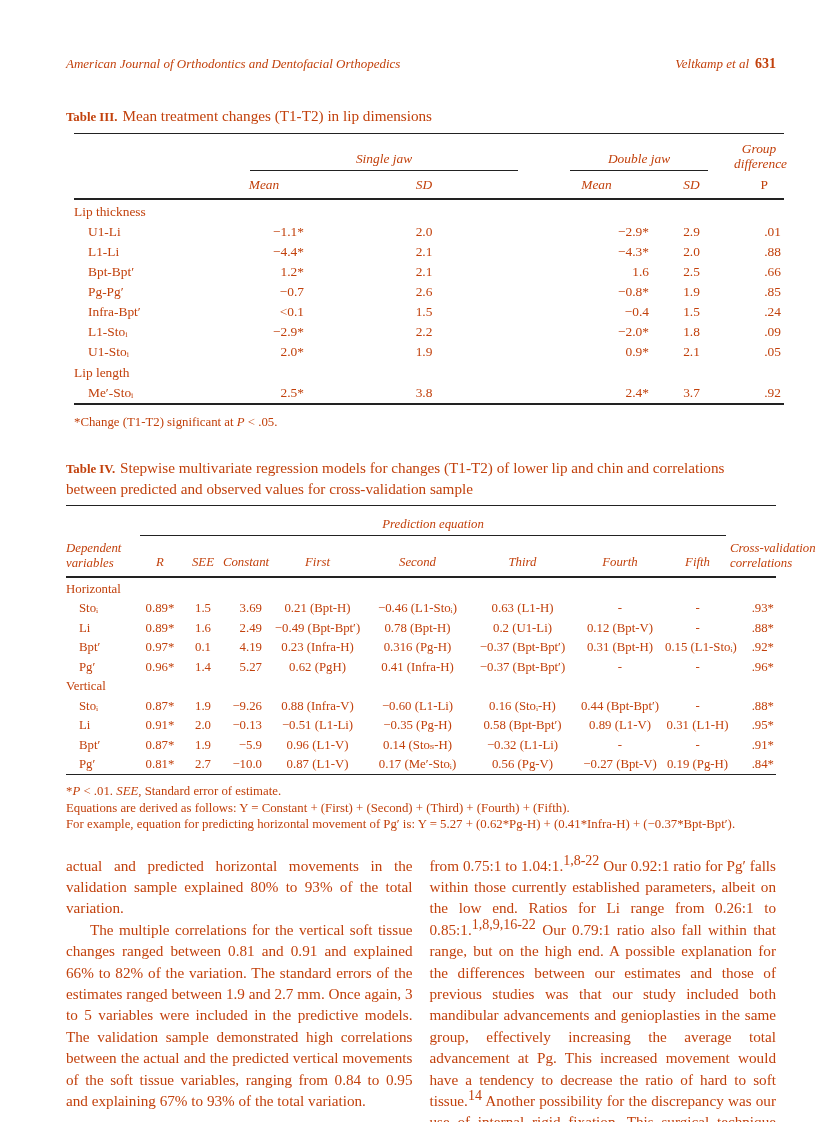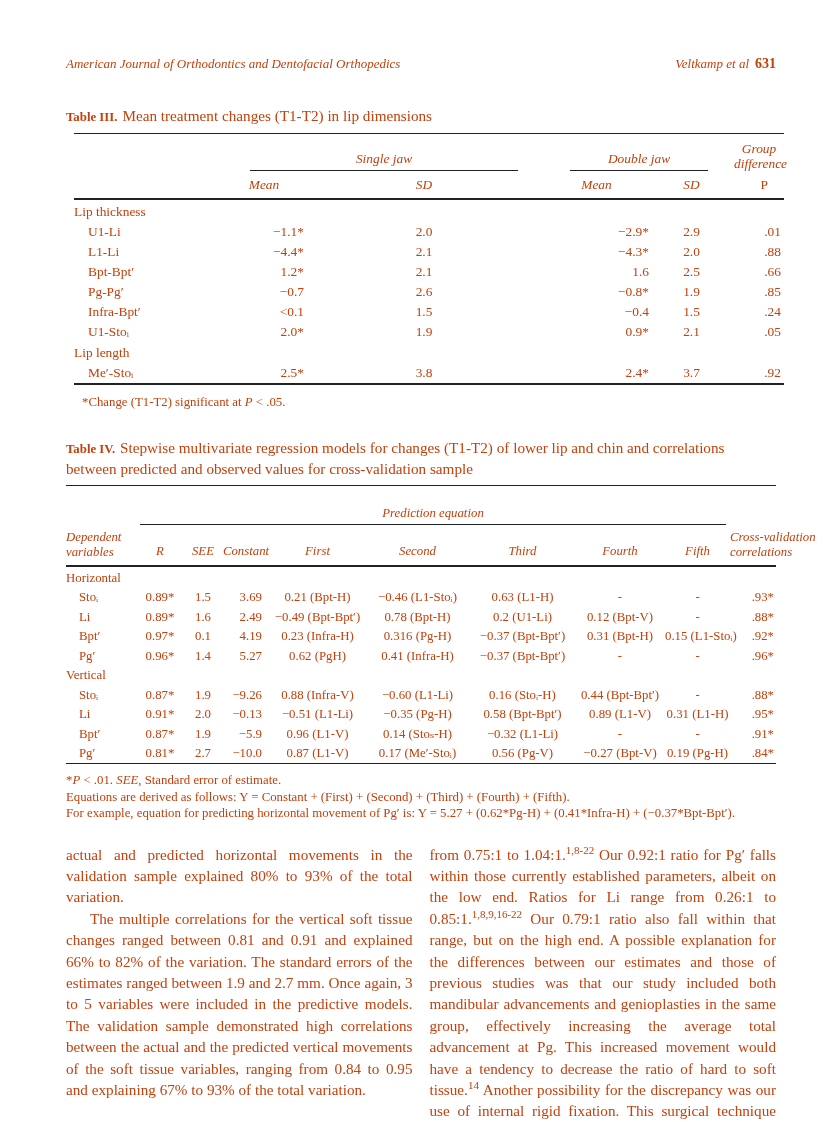--- a/index.html
+++ b/index.html
@@ -30,46 +30,46 @@
   .t3 .diff-cell{text-align:center;font-style:italic;line-height:15px;white-space:nowrap;}
   .t3 .sub-row td{border-bottom:2.2px solid #222;padding:3px 0 5px;font-style:italic;}
   .t3 .sub-row .p-head{text-align:right;padding-right:16px;font-style:normal;}
   .t3 .h-cen{text-align:center;}
   .t3 .sec-row td{padding-top:3px;}
   .t3 .data-row .lab{padding-left:14px;}
   .t3 .num-r{text-align:right;}
   .t3 .cen{text-align:center;}
   .t3 .p-col{text-align:right;padding-right:3px;}
 
-  .fnote{font-size:12.8px;line-height:16px;margin:9px 16px 0;width:710px;}
+  .fnote{font-size:12.8px;line-height:16px;margin:9px 8px 0;width:710px;}
 
   
   .t4{border-top:1.5px solid #222;border-bottom:1.5px solid #222;font-size:12.8px;line-height:16.5px;margin-top:2px;}
   .t4 td{white-space:nowrap;}
   .t4 .c1{width:70px}.t4 .c2{width:48px}.t4 .c3{width:38px}.t4 .c4{width:48px}
   .t4 .c5{width:95px}.t4 .c6{width:105px}.t4 .c7{width:105px}.t4 .c8{width:90px}.t4 .c9{width:65px}.t4 .c10{width:46px}
-  .t4 .grp-row td{padding-top:19px;}
+  .t4 .grp-row td{padding-top:10px;}
   .t4 .grp-inner{border-bottom:1.1px solid #222;margin:0 4px;padding-bottom:3px;text-align:center;font-style:italic;}
   .t4 .hdr-row td{border-bottom:2.2px solid #222;padding:3px 0 5px;font-style:italic;vertical-align:bottom;}
   .t4 .hdr-lab{text-align:left;line-height:15px;}
   .t4 .hdr-cv{text-align:right;line-height:15px;}
   .t4 .cen{text-align:center;}
   .t4 .num-r{text-align:right;padding-right:8px;}
   .t4 .cv{text-align:right;padding-right:2px;}
   .t4 .data-row .lab{padding-left:13px;}
 
   .t4-notes{margin-top:8px;width:710px;}
   .t4-notes .fline{font-size:12.8px;line-height:16.5px;}
 
   
   .cols{display:flex;gap:17px;margin-top:22px;}
   .col{width:347px;text-align:justify;font-size:15.2px;line-height:21.4px;hyphens:none;}
   .col p{margin:0;text-indent:24px;}
   .col p.cont{text-indent:0;}
-  sup{font-size:11px;line-height:0;}
+  sup{font-size:14px;line-height:0;}
 </style>
 </head>
 <body>
 
 <div class="page">
 
   <div class="running-head">
     <div class="rh-left">
       <div>American Journal of Orthodontics and Dentofacial Orthopedics</div>
     </div>
@@ -150,20 +150,28 @@
       </tr>
       <tr class="data-row">
         <td class="lab">Infra-Bpt′</td>
         <td class="num-r">&lt;0.1</td>
         <td class="cen">1.5</td>
         <td class="num-r">−0.4</td>
         <td class="cen">1.5</td>
         <td class="p-col">.24</td>
       </tr>
       <tr class="data-row">
+        <td class="lab">L1-Stoᵢ</td>
+        <td class="num-r">−2.9*</td>
+        <td class="cen">2.2</td>
+        <td class="num-r">−2.0*</td>
+        <td class="cen">1.8</td>
+        <td class="p-col">.09</td>
+      </tr>
+      <tr class="data-row">
         <td class="lab">U1-Stoᵢ</td>
         <td class="num-r">2.0*</td>
         <td class="cen">1.9</td>
         <td class="num-r">0.9*</td>
         <td class="cen">2.1</td>
         <td class="p-col">.05</td>
       </tr>
       <tr class="sec-row">
         <td colspan="6">Lip length</td>
       </tr>

